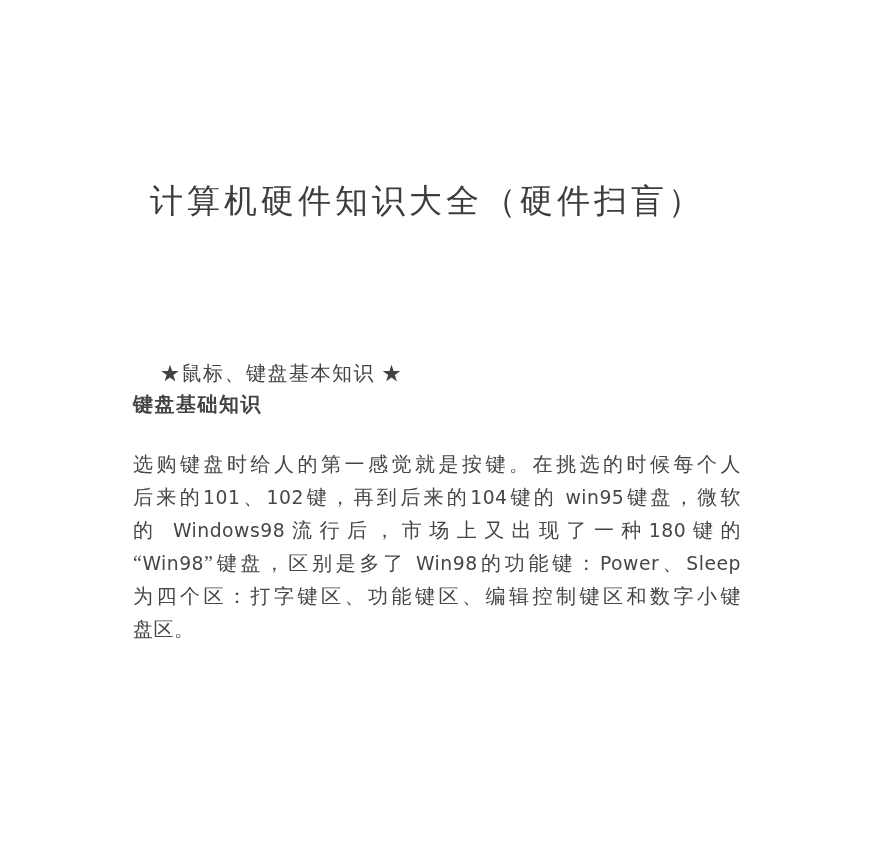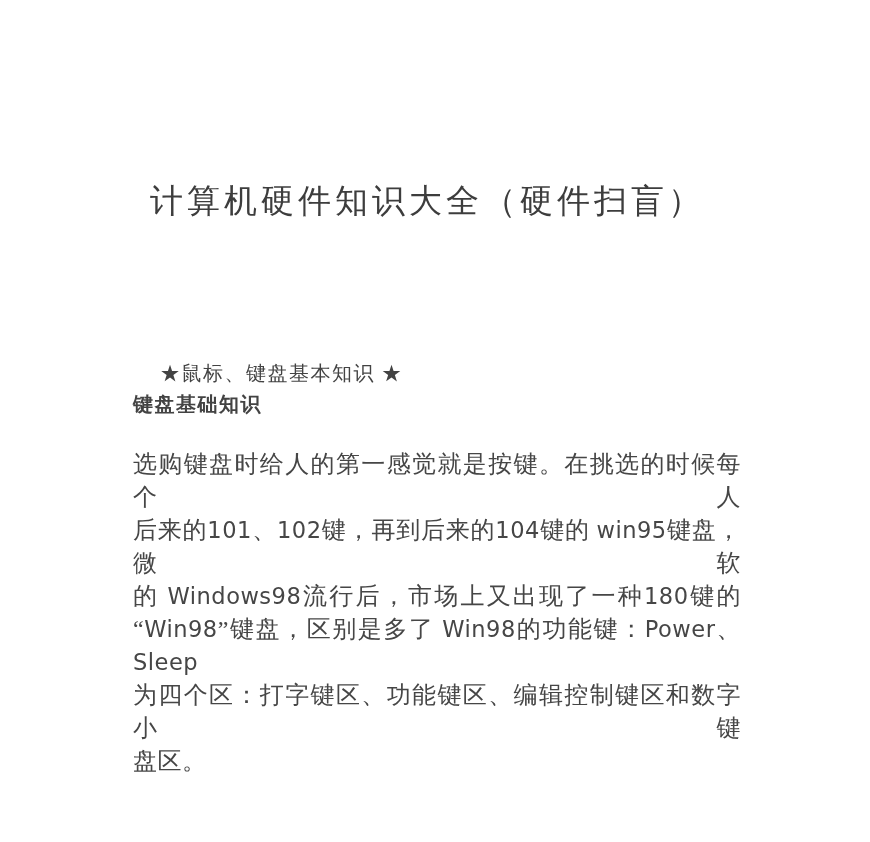--- a/index.html
+++ b/index.html
@@ -55,21 +55,21 @@
     font-weight: bold;
   }
   .paragraph {
     position: absolute;
     left: 133px;
     top: 448px;
     width: 608px;
     color: #464646;
   }
   .paragraph .line {
-    font-size: 24px;
+    font-size: 20px;
     line-height: 33px;
     letter-spacing: 0.5px;
     text-align: justify;
     text-align-last: justify;
     text-justify: inter-ideograph;
   }
   .paragraph .line:last-child {
     text-align-last: left;
   }
   .latin {

